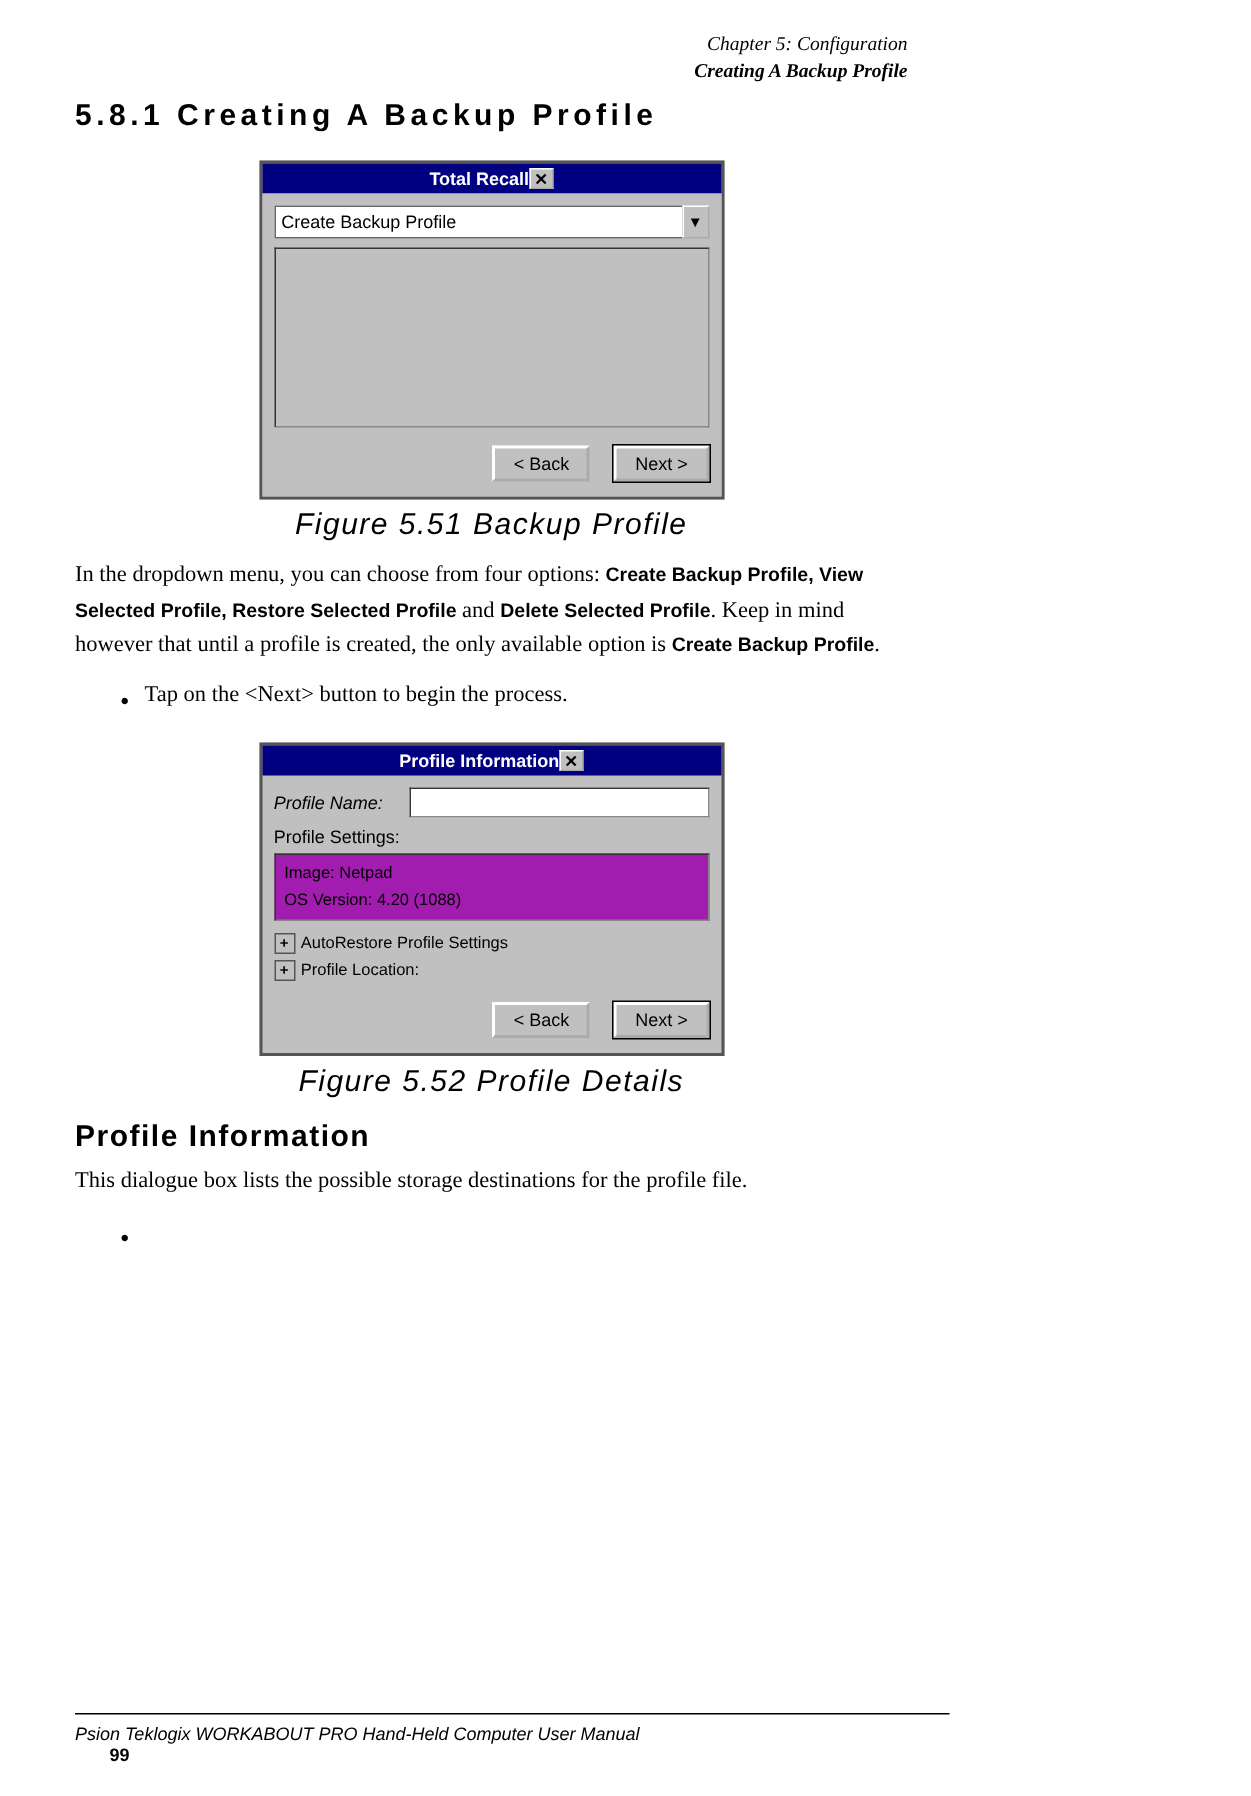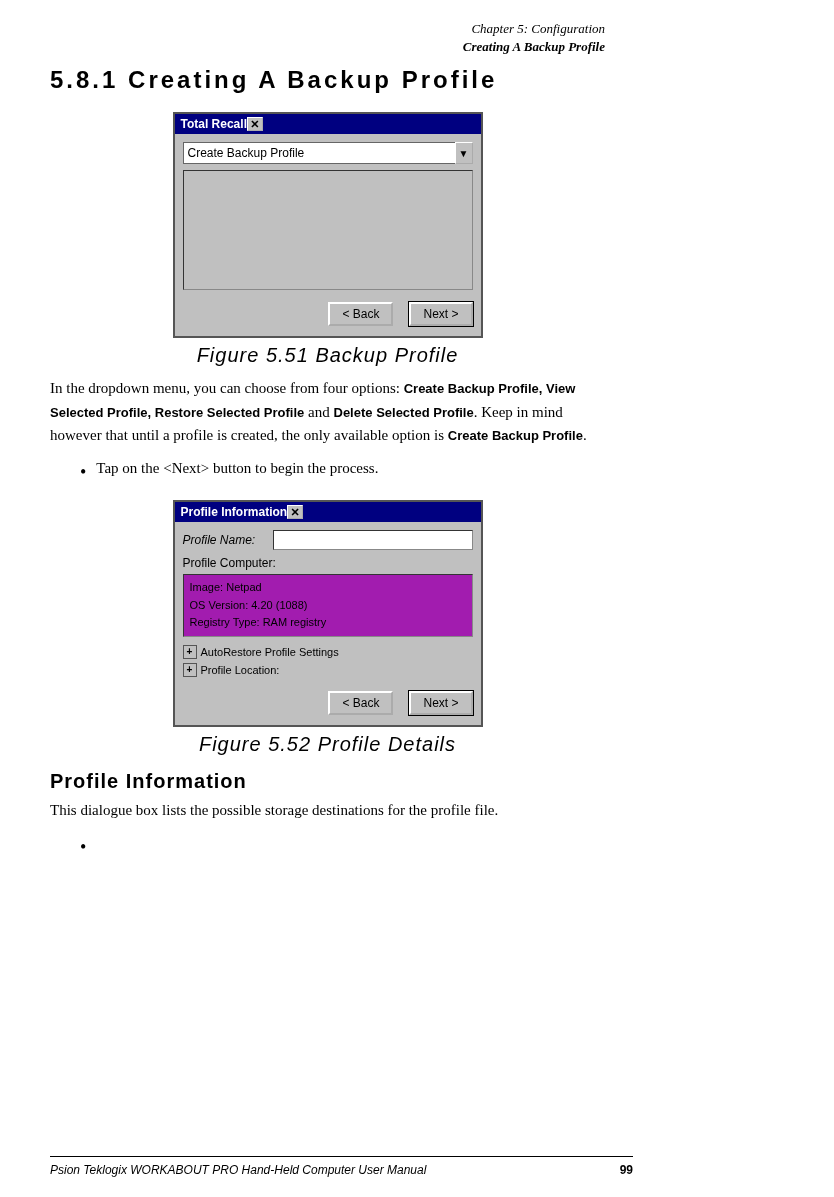--- a/index.html
+++ b/index.html
@@ -32,21 +32,21 @@
     .header-right .chapter-line {
       font-style: italic;
     }
     .header-right .section-line {
       font-weight: bold;
       font-style: italic;
     }
 
     
     .section-title {
-      font-size: 24px;
+      font-size: 20px;
       font-weight: bold;
       letter-spacing: 3px;
       margin-bottom: 18px;
       margin-top: 8px;
       font-family: Arial, sans-serif;
     }
 
     
     .figure-container {
       display: flex;
@@ -65,21 +65,21 @@
     
     .dialog-total-recall {
       width: 310px;
     }
 
     .dialog-titlebar {
       background: #000080;
       color: #fff;
       padding: 3px 6px;
       display: flex;
-      justify-content: flex-start;
+      justify-content: center;
       align-items: center;
       font-size: 12px;
       font-weight: bold;
     }
 
     .dialog-titlebar .close-btn {
       background: #c0c0c0;
       color: #000;
       border: 1px outset #fff;
       width: 16px;
@@ -284,20 +284,21 @@
       bottom: 20px;
       left: 50px;
       right: 50px;
       display: flex;
       justify-content: space-between;
       align-items: flex-start;
       border-top: 1px solid #000;
       padding-top: 6px;
       font-family: Arial, sans-serif;
       font-size: 12px;
+      flex-direction: column;
     }
 
     .footer-left {
       font-style: italic;
     }
 
     .footer-right {
       font-weight: bold;
       margin-left: 23px;
     }
@@ -352,25 +353,24 @@
     <div class="dialog-box dialog-profile-info">
       <div class="dialog-titlebar">
         <span>Profile Information</span>
         <div class="close-btn">✕</div>
       </div>
       <div class="profile-form">
         <div class="form-row">
           <div class="form-label">Profile Name:</div>
           <div class="form-input"></div>
         </div>
-        <div class="settings-label">Profile Computer:</div>
+        <div class="settings-label">Profile Settings:</div>
         <div class="settings-box">
           <div class="settings-line">Image:   Netpad</div>
           <div class="settings-line">OS Version:    4.20 (1088)</div>
-          <div class="settings-line">Registry Type:    RAM registry</div>
         </div>
         <div class="checkbox-row">
           <div class="checkbox-icon">+</div>
           <span>AutoRestore Profile Settings</span>
         </div>
         <div class="checkbox-row">
           <div class="checkbox-icon">+</div>
           <span>Profile Location:</span>
         </div>
         <div class="dialog-buttons" style="margin-top:8px;">

